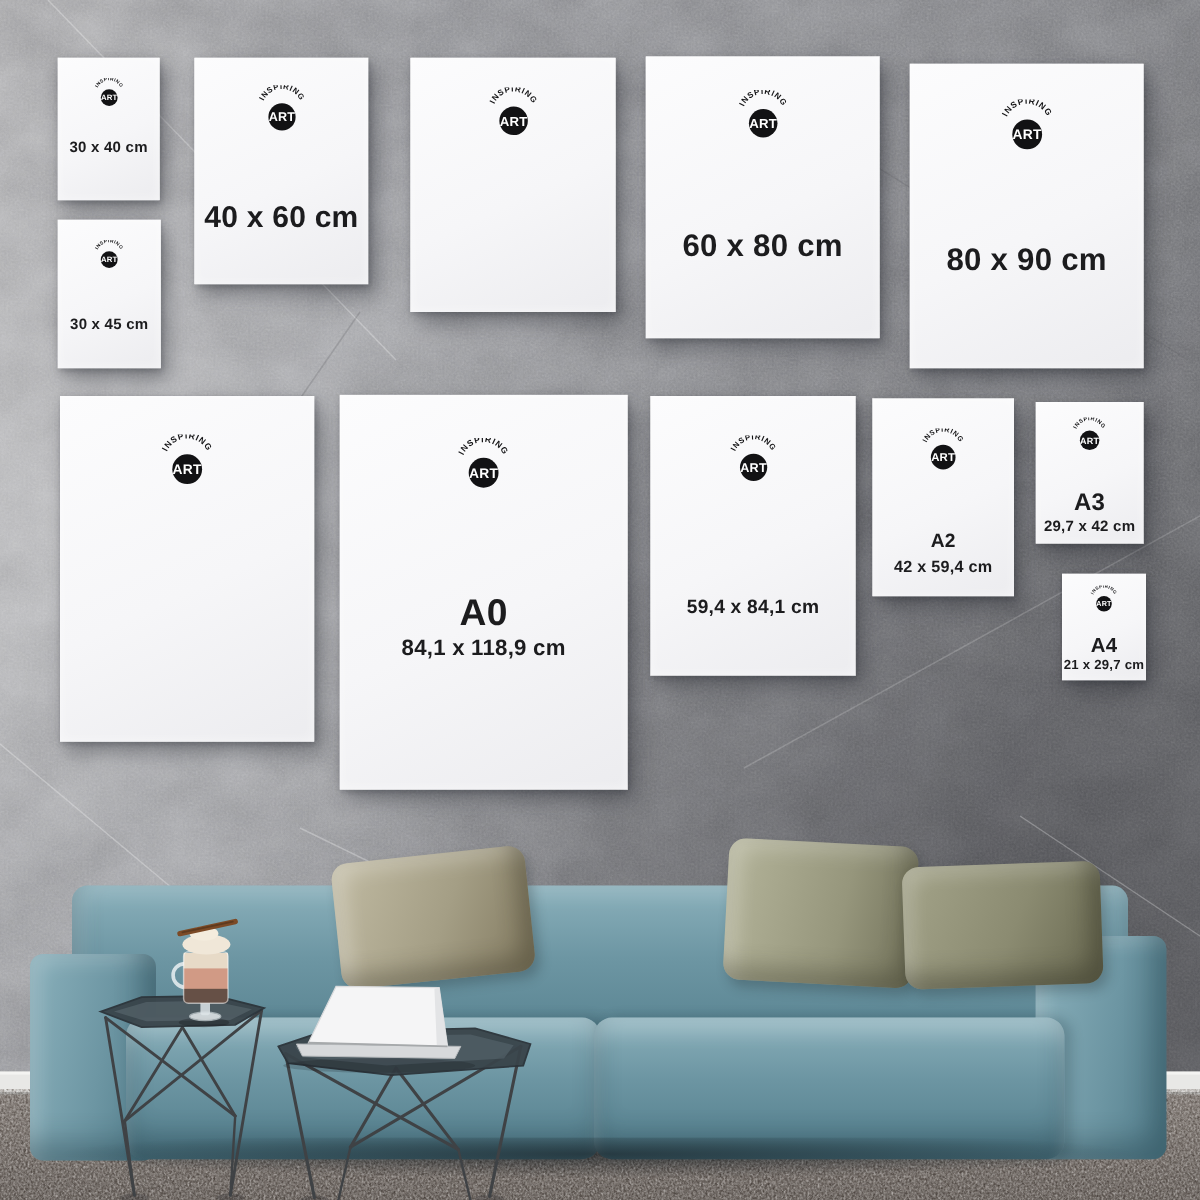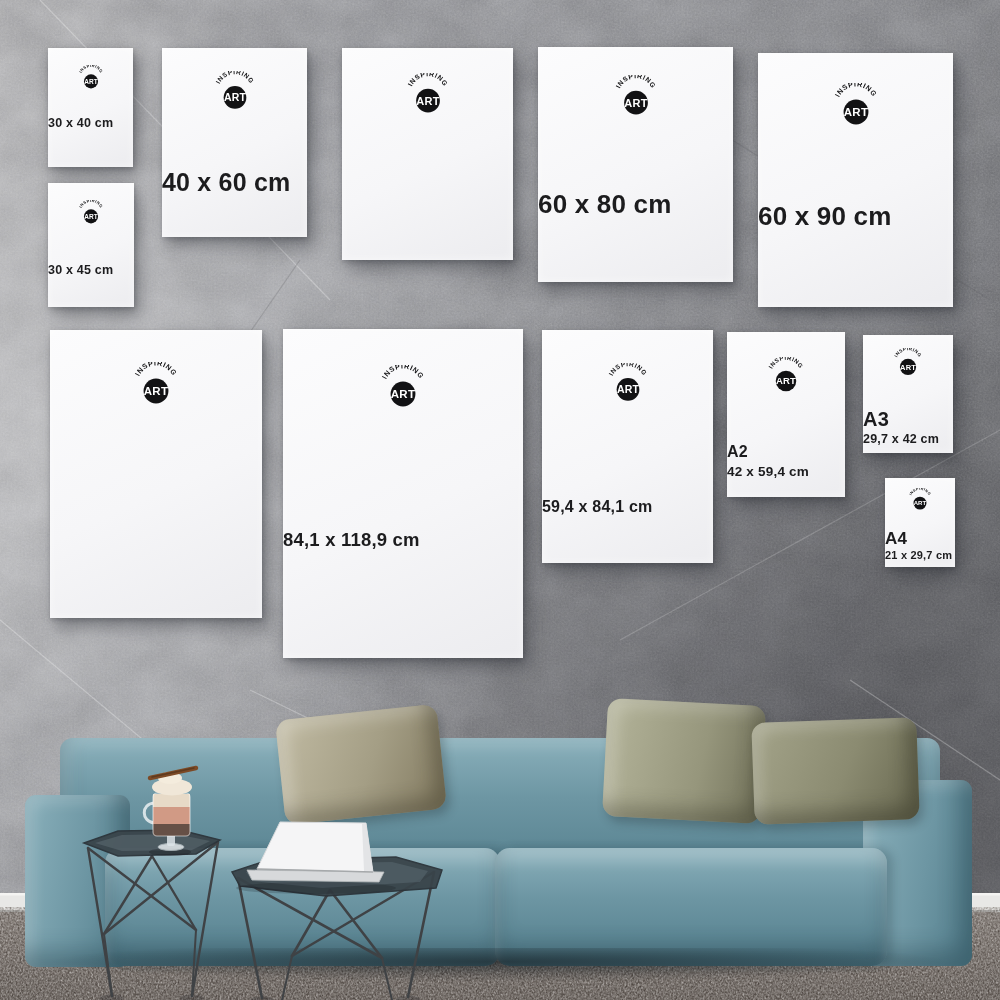--- a/index.html
+++ b/index.html
@@ -6,21 +6,21 @@
   #stage{position:relative;width:1000px;height:1000px;overflow:hidden;
          font-family:"Liberation Sans","DejaVu Sans",sans-serif;}
   #stage svg.layer{position:absolute;left:0;top:0;}
   
   .poster{position:absolute;
     background:linear-gradient(155deg,#fcfcfd 0%,#f6f6f8 55%,#ececef 100%);
     box-shadow:6px 9px 16px rgba(32,35,41,.38),1px 2px 5px rgba(32,35,41,.26),
                inset 0 0 10px rgba(255,255,255,.55);}
   .poster .logo{position:absolute;left:50%;transform:translateX(-50%);}
   .poster .logo svg{display:block;width:100%;height:100%;}
-  .lbl,.sub{position:absolute;left:0;right:0;
+  .lbl,.sub{position:absolute;left:0;right:0;text-align:center;
     transform:translateY(-50%);font-weight:700;color:var(--ink);
     letter-spacing:.2px;line-height:1;white-space:nowrap;}
   
   #sofa{position:absolute;left:25px;top:700px;width:947px;height:268px;}
   #sofa::after{content:"";position:absolute;left:2%;bottom:-14px;width:96%;height:34px;
     background:radial-gradient(ellipse at 50% 40%,rgba(18,24,28,.55),rgba(18,24,28,0) 70%);}
   .sofa-part{position:absolute;}
   .back{left:35px;top:38px;width:880px;height:150px;border-radius:13px;
     background:linear-gradient(180deg,var(--sofa1) 0%,var(--sofa2) 40%,var(--sofa3) 100%);
     box-shadow:inset 0 -20px 26px rgba(22,44,54,.30),inset 10px 8px 16px rgba(255,255,255,.16);}
@@ -177,21 +177,21 @@
         <div class="logo" style="top:12%;width:46px;height:46px">
           <svg viewBox="0 0 100 100">
             <defs>
               <path id="larc4" d="M 17 70 A 40 40 0 1 1 83 70" fill="none"></path>
             </defs>
             <text fill="#121214" font-size="15.5" font-weight="700" letter-spacing="1.5" font-family="Liberation Sans, DejaVu Sans, sans-serif"><textPath href="#larc4" startOffset="50%" text-anchor="middle">INSPIRING</textPath></text>
             <circle cx="50" cy="63" r="27" fill="#121214"></circle>
             <text x="50" y="72" text-anchor="middle" font-size="25" font-weight="800" letter-spacing="0.5" fill="#ffffff" font-family="Liberation Sans, DejaVu Sans, sans-serif">ART</text>
           </svg>
         </div>
-        <div class="lbl" style="top:64%;font-size:26px">60 x 90 cm</div>
+        <div class="lbl" style="top:64%;font-size:26px">80 x 90 cm</div>
       </div>
       <div class="poster" style="left: 48px; top: 183px; width: 86px; height: 124px;">
         <div class="logo" style="top:14%;width:26px;height:26px">
           <svg viewBox="0 0 100 100">
             <defs>
               <path id="larc5" d="M 17 70 A 40 40 0 1 1 83 70" fill="none"></path>
             </defs>
             <text fill="#121214" font-size="15.5" font-weight="700" letter-spacing="1.5" font-family="Liberation Sans, DejaVu Sans, sans-serif"><textPath href="#larc5" startOffset="50%" text-anchor="middle">INSPIRING</textPath></text>
             <circle cx="50" cy="63" r="27" fill="#121214"></circle>
             <text x="50" y="72" text-anchor="middle" font-size="25" font-weight="800" letter-spacing="0.5" fill="#ffffff" font-family="Liberation Sans, DejaVu Sans, sans-serif">ART</text>
@@ -215,20 +215,21 @@
         <div class="logo" style="top:11%;width:46px;height:46px">
           <svg viewBox="0 0 100 100">
             <defs>
               <path id="larc7" d="M 17 70 A 40 40 0 1 1 83 70" fill="none"></path>
             </defs>
             <text fill="#121214" font-size="15.5" font-weight="700" letter-spacing="1.5" font-family="Liberation Sans, DejaVu Sans, sans-serif"><textPath href="#larc7" startOffset="50%" text-anchor="middle">INSPIRING</textPath></text>
             <circle cx="50" cy="63" r="27" fill="#121214"></circle>
             <text x="50" y="72" text-anchor="middle" font-size="25" font-weight="800" letter-spacing="0.5" fill="#ffffff" font-family="Liberation Sans, DejaVu Sans, sans-serif">ART</text>
           </svg>
         </div>
+        <div class="lbl" style="top:55%;font-size:31px">A0</div>
         <div class="sub" style="top:64%;font-size:18.5px">84,1 x 118,9 cm</div>
       </div>
       <div class="poster" style="left: 542px; top: 330px; width: 171px; height: 233px;">
         <div class="logo" style="top:14%;width:42px;height:42px">
           <svg viewBox="0 0 100 100">
             <defs>
               <path id="larc8" d="M 17 70 A 40 40 0 1 1 83 70" fill="none"></path>
             </defs>
             <text fill="#121214" font-size="15.5" font-weight="700" letter-spacing="1.5" font-family="Liberation Sans, DejaVu Sans, sans-serif"><textPath href="#larc8" startOffset="50%" text-anchor="middle">INSPIRING</textPath></text>
             <circle cx="50" cy="63" r="27" fill="#121214"></circle>

